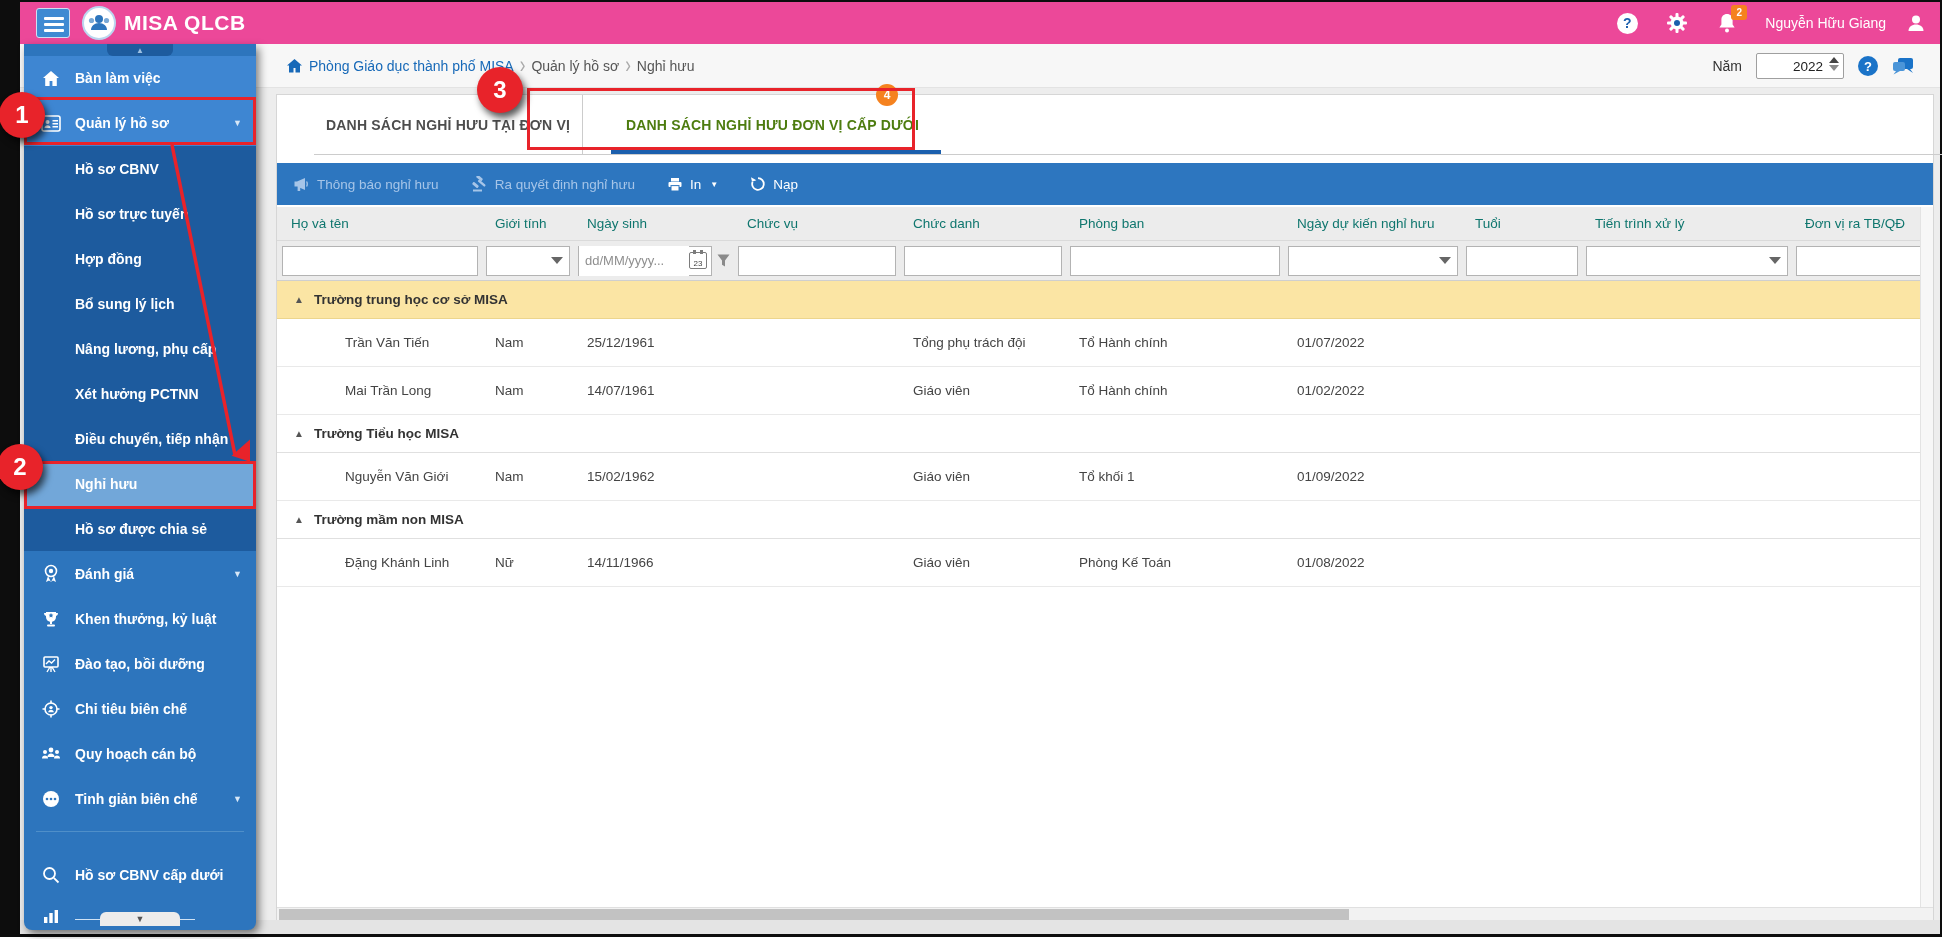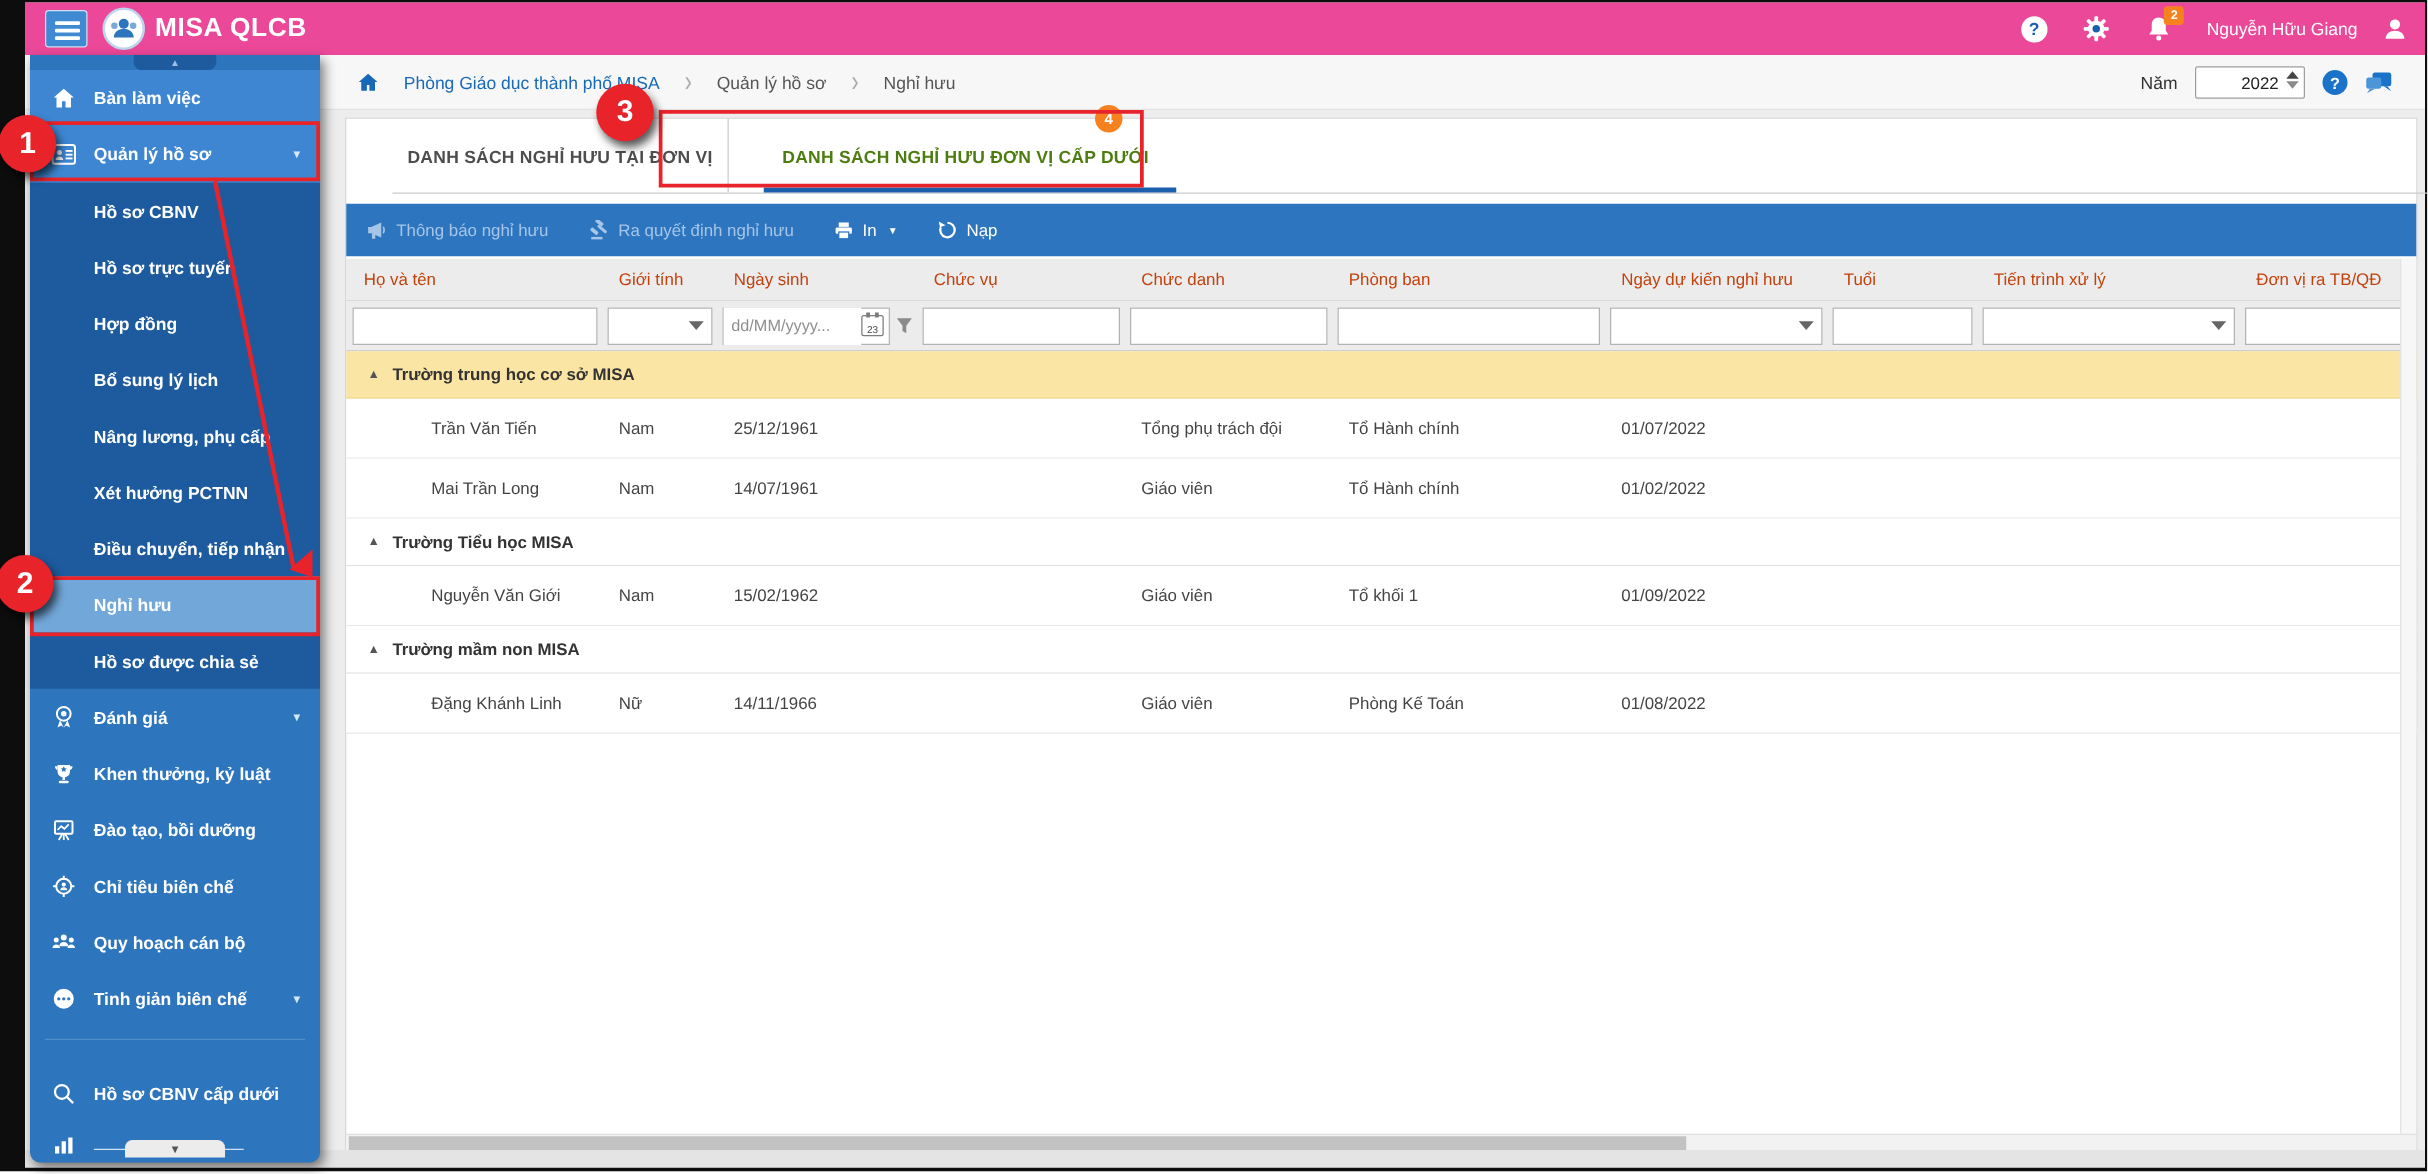--- a/index.html
+++ b/index.html
@@ -21,21 +21,21 @@
   .tb-icon { width:24px; height:24px; display:flex; align-items:center; justify-content:center; cursor:pointer; position:relative; }
   .help-circle { width:21px; height:21px; border-radius:50%; background:#fff; color:#1b5fad; font-weight:bold;
                  font-size:14px; display:flex; align-items:center; justify-content:center; }
   .bell-badge { position:absolute; top:-6px; right:-8px; min-width:16px; height:15px; background:#f5821f; color:#fff;
                 font-size:10px; font-weight:bold; border-radius:3px; display:flex; align-items:center; justify-content:center; padding:0 3px; }
   .username { font-size:14px; color:#fff; }
   .topbar-user { display:flex; align-items:center; gap:20px; cursor:pointer; }
 
   
   .crumbbar { position:absolute; left:0; top:42px; width:100%; height:44px; background:#f7f7f7; border-bottom:1px solid #e3e3e3; }
-  .crumbs { position:absolute; left:266px; top:0; height:44px; display:flex; align-items:center; gap:20px; font-size:14px; }
+  .crumbs { position:absolute; left:266px; top:0; height:44px; display:flex; align-items:center; gap:6px; font-size:14px; }
   .crumb-link { color:#1769b8; cursor:pointer; }
   .crumb-plain { color:#555; cursor:pointer; }
   .crumb-sep { color:#aaa; font-size:17px; transform:scaleY(1.4); }
   .crumb-right { position:absolute; right:26px; top:0; height:44px; display:flex; align-items:center; gap:14px; }
   .year-label { font-size:14px; color:#333; }
   .year-box { width:88px; height:26px; background:#fff; border:1px solid #9f9f9f; border-radius:2px;
               display:flex; align-items:center; justify-content:flex-end; padding-right:20px; font-size:13.5px; color:#222; position:relative; }
   .spin { position:absolute; right:4px; top:3px; display:flex; flex-direction:column; gap:2px; cursor:pointer; }
   .spin b { width:0; height:0; border-left:5px solid transparent; border-right:5px solid transparent; }
   .spin .up { border-bottom:6px solid #444; }
@@ -76,21 +76,21 @@
                color:#fff; font-size:12px; font-weight:bold; display:flex; align-items:center; justify-content:center; z-index:30; }
 
   .toolbar { position:absolute; left:0; top:68px; width:100%; height:42px; background:#2d76bf; display:flex;
              align-items:center; gap:32px; padding-left:16px; color:#fff; font-size:13.5px; }
   .tool-btn { display:flex; align-items:center; gap:7px; cursor:pointer; }
   .tool-btn.disabled { color:#a6c5e8; cursor:default; }
   .tool-caret { font-size:8px; margin-left:2px; }
 
   .gridcols { display:grid; grid-template-columns:204px 92px 160px 166px 166px 218px 178px 120px 210px 144px; }
   .thead { position:absolute; left:0; top:112px; width:100%; height:34px; background:#ececec; border-bottom:1px solid #dadada; }
-  .thead .hc { display:flex; align-items:center; padding-left:14px; font-size:13.5px; color:#c2410c; }
+  .thead .hc { display:flex; align-items:center; padding-left:14px; font-size:13.5px; color:#0f766e; }
   .frow { position:absolute; left:0; top:146px; width:100%; height:40px; background:#ececec; border-bottom:1px solid #cfcfcf; }
   .fcell { display:flex; align-items:center; padding:0 3px 0 5px; }
   .fcell input { width:100%; height:30px; border:1px solid #b3b3b3; background:#fff; font-size:13px; color:#333;
                  padding:0 6px; font-family:inherit; }
   .fcell input::placeholder { color:#8f8f8f; }
   .fsel { position:relative; width:100%; height:30px; border:1px solid #b3b3b3; background:#fff; cursor:pointer; }
   .fsel .car { position:absolute; right:6px; top:10px; width:0; height:0; border-left:6px solid transparent;
                border-right:6px solid transparent; border-top:7px solid #666; }
   .fdate { position:relative; flex:1; height:30px; border:1px solid #b3b3b3; background:#fff; display:flex; align-items:center; }
   .fdate input { border:none !important; flex:1; min-width:0; }

